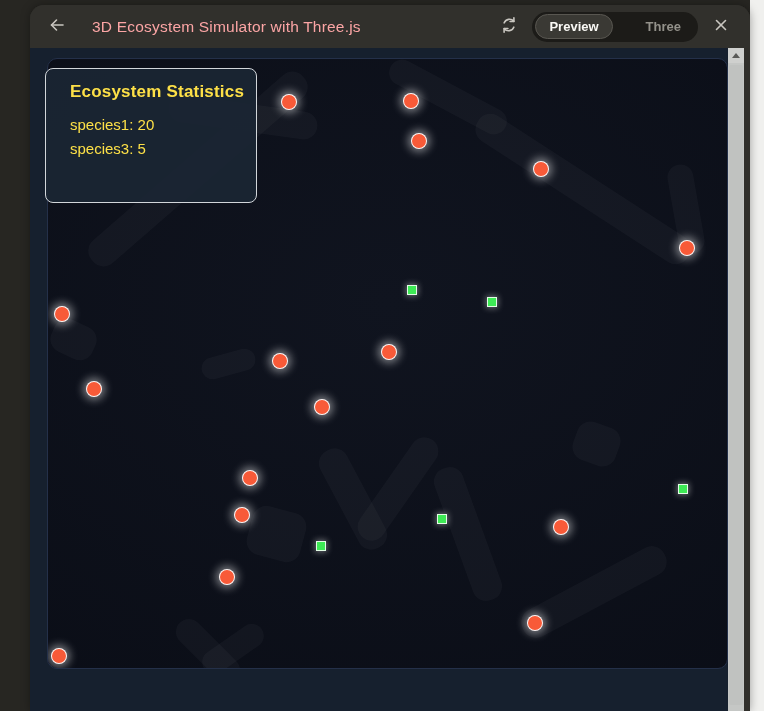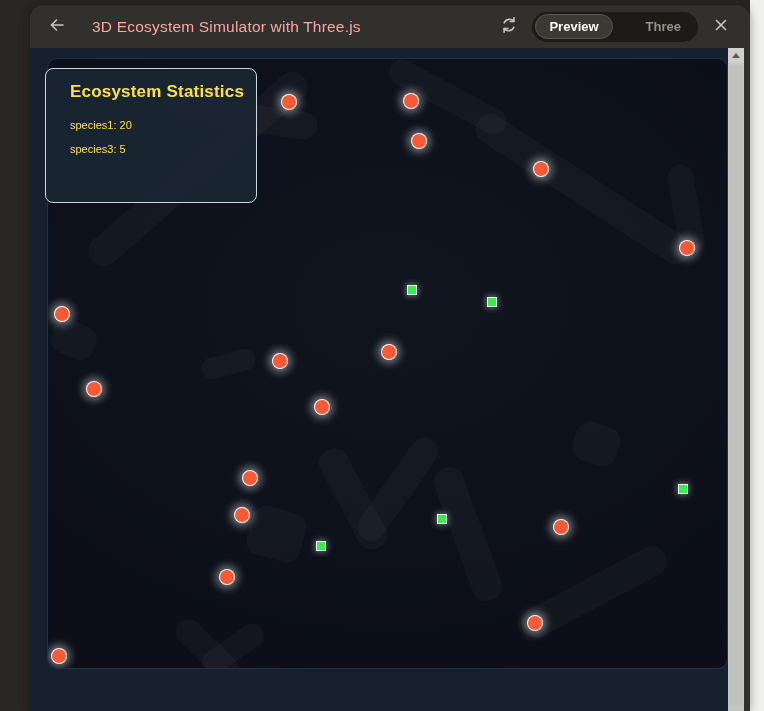--- a/index.html
+++ b/index.html
@@ -41,21 +41,21 @@
               box-shadow:0 0 9px 3px rgba(255,255,255,0.45); transform:translate(-50%,-50%); }
   .food { position:absolute; width:10px; height:10px;
           border:1.5px solid rgba(255,255,255,0.85);
           box-shadow:0 0 6px 1px rgba(255,255,255,0.4); transform:translate(-50%,-50%); }
 
   
   .stats { position:absolute; left:15px; top:20px; width:212px; height:135px;
            background:rgba(27,37,51,0.94); border:1.5px solid #d2d6da; border-radius:8px;
            padding:13px 10px 0 24px; color:#fde047; }
   .stats-title { font-size:17px; font-weight:700; margin-bottom:11px; letter-spacing:0.2px; }
-  .stats-row { font-size:11px; line-height:24px; font-weight:400; }
+  .stats-row { font-size:15px; line-height:24px; font-weight:400; }
 
   
   .scrollbar { position:absolute; left:698px; top:43px; width:16px; height:663px; background:#c5c7c5; cursor:pointer; }
   .scroll-up { position:absolute; left:0; top:0; width:16px; height:15px; background:#cfd0ce;
                display:flex; align-items:center; justify-content:center; }
   .scroll-up .tri { width:0; height:0; border-left:4px solid transparent; border-right:4px solid transparent;
                     border-bottom:5px solid #5a5a58; }
   .scroll-thumb { position:absolute; left:1px; top:17px; width:14px; height:640px; background:#c0c2c0; border-radius:2px; }
 </style>
 </head>

